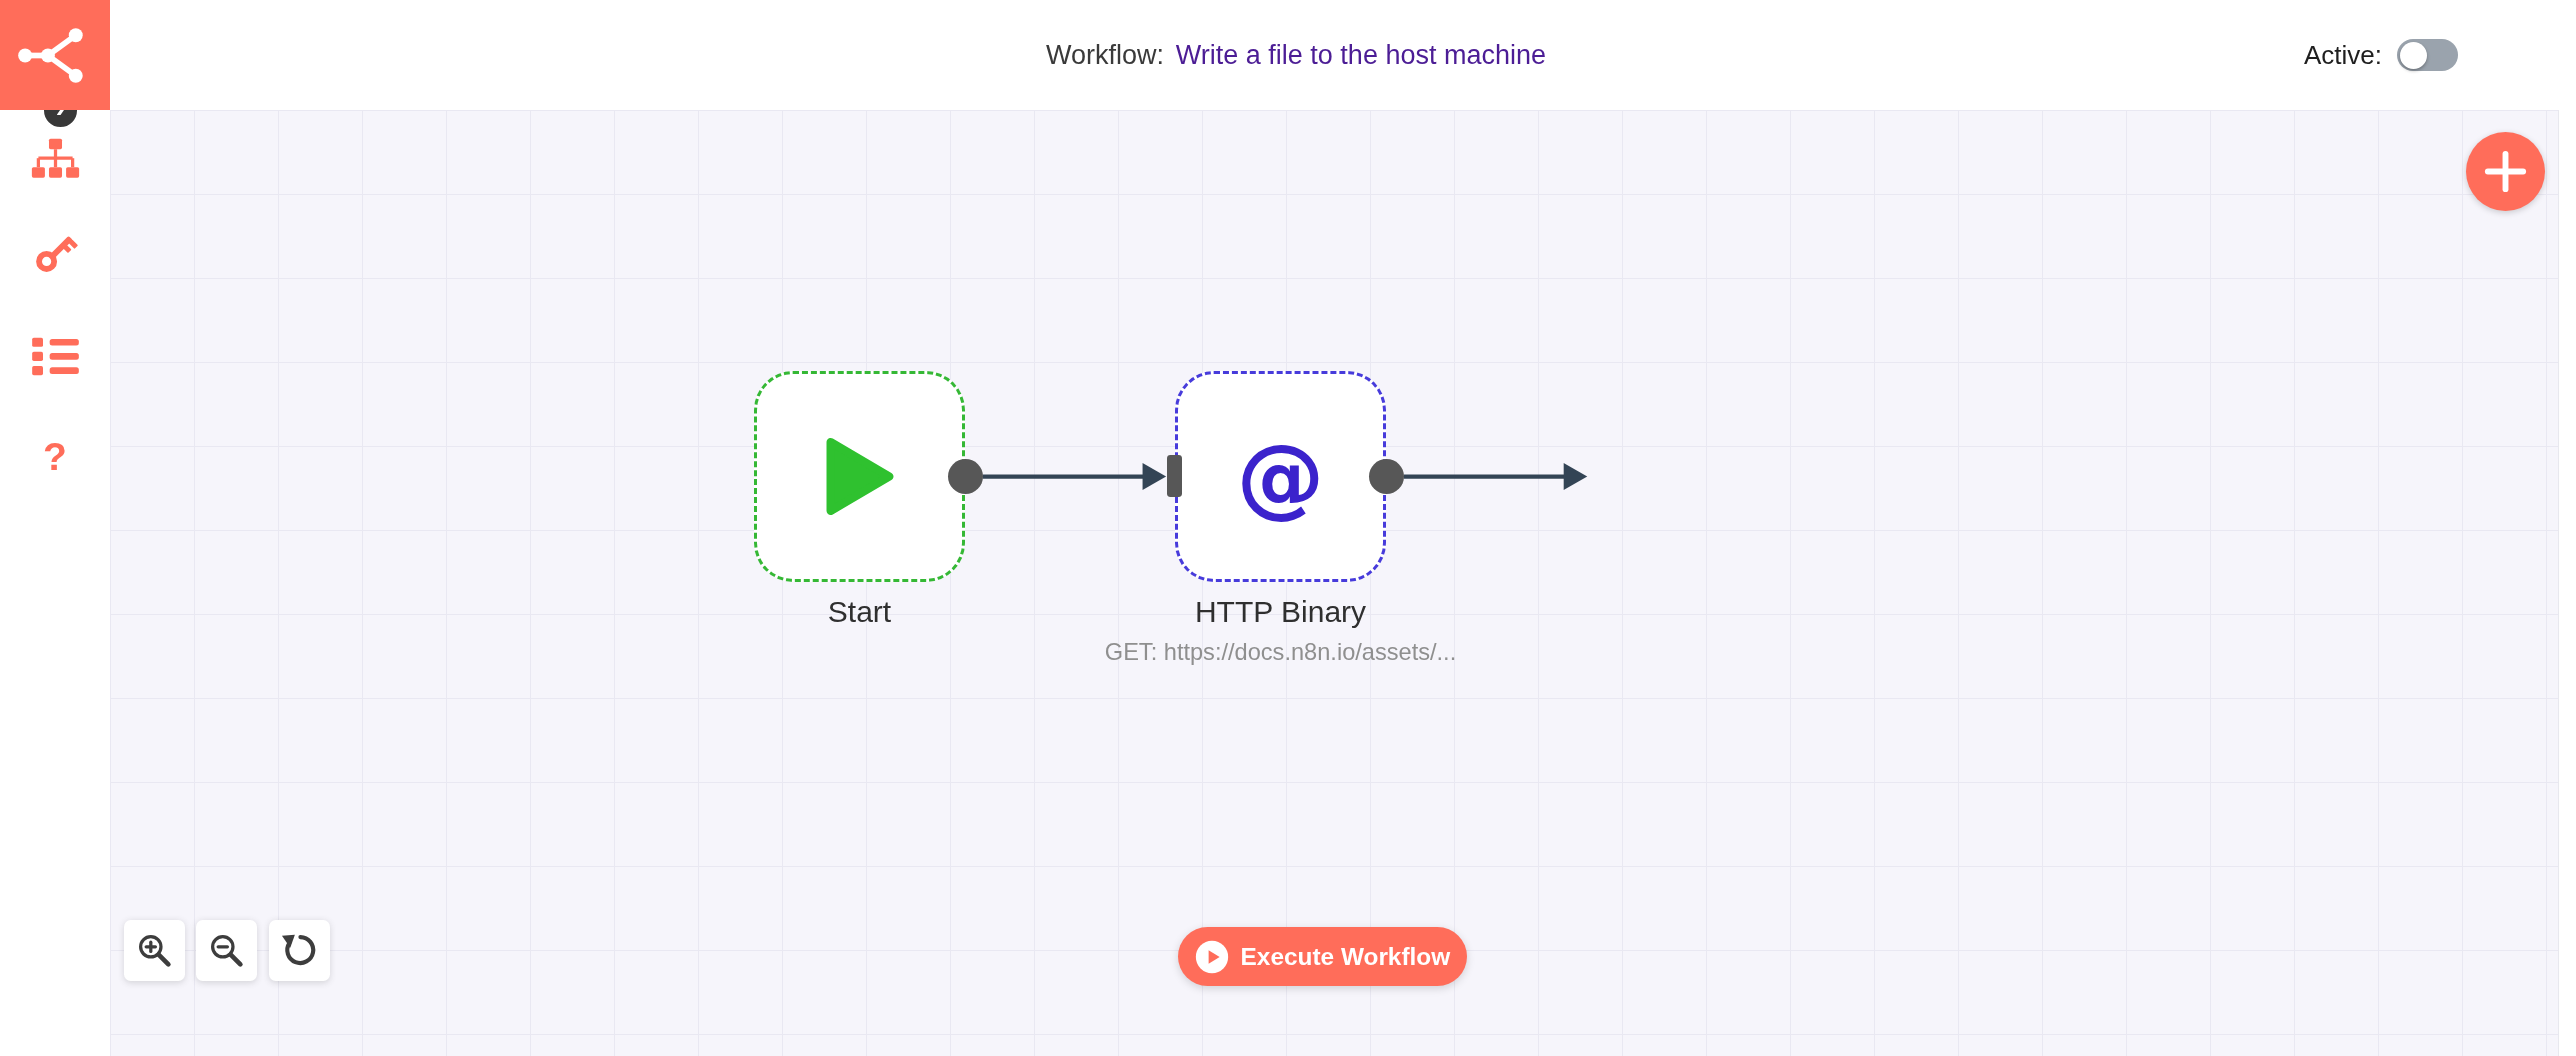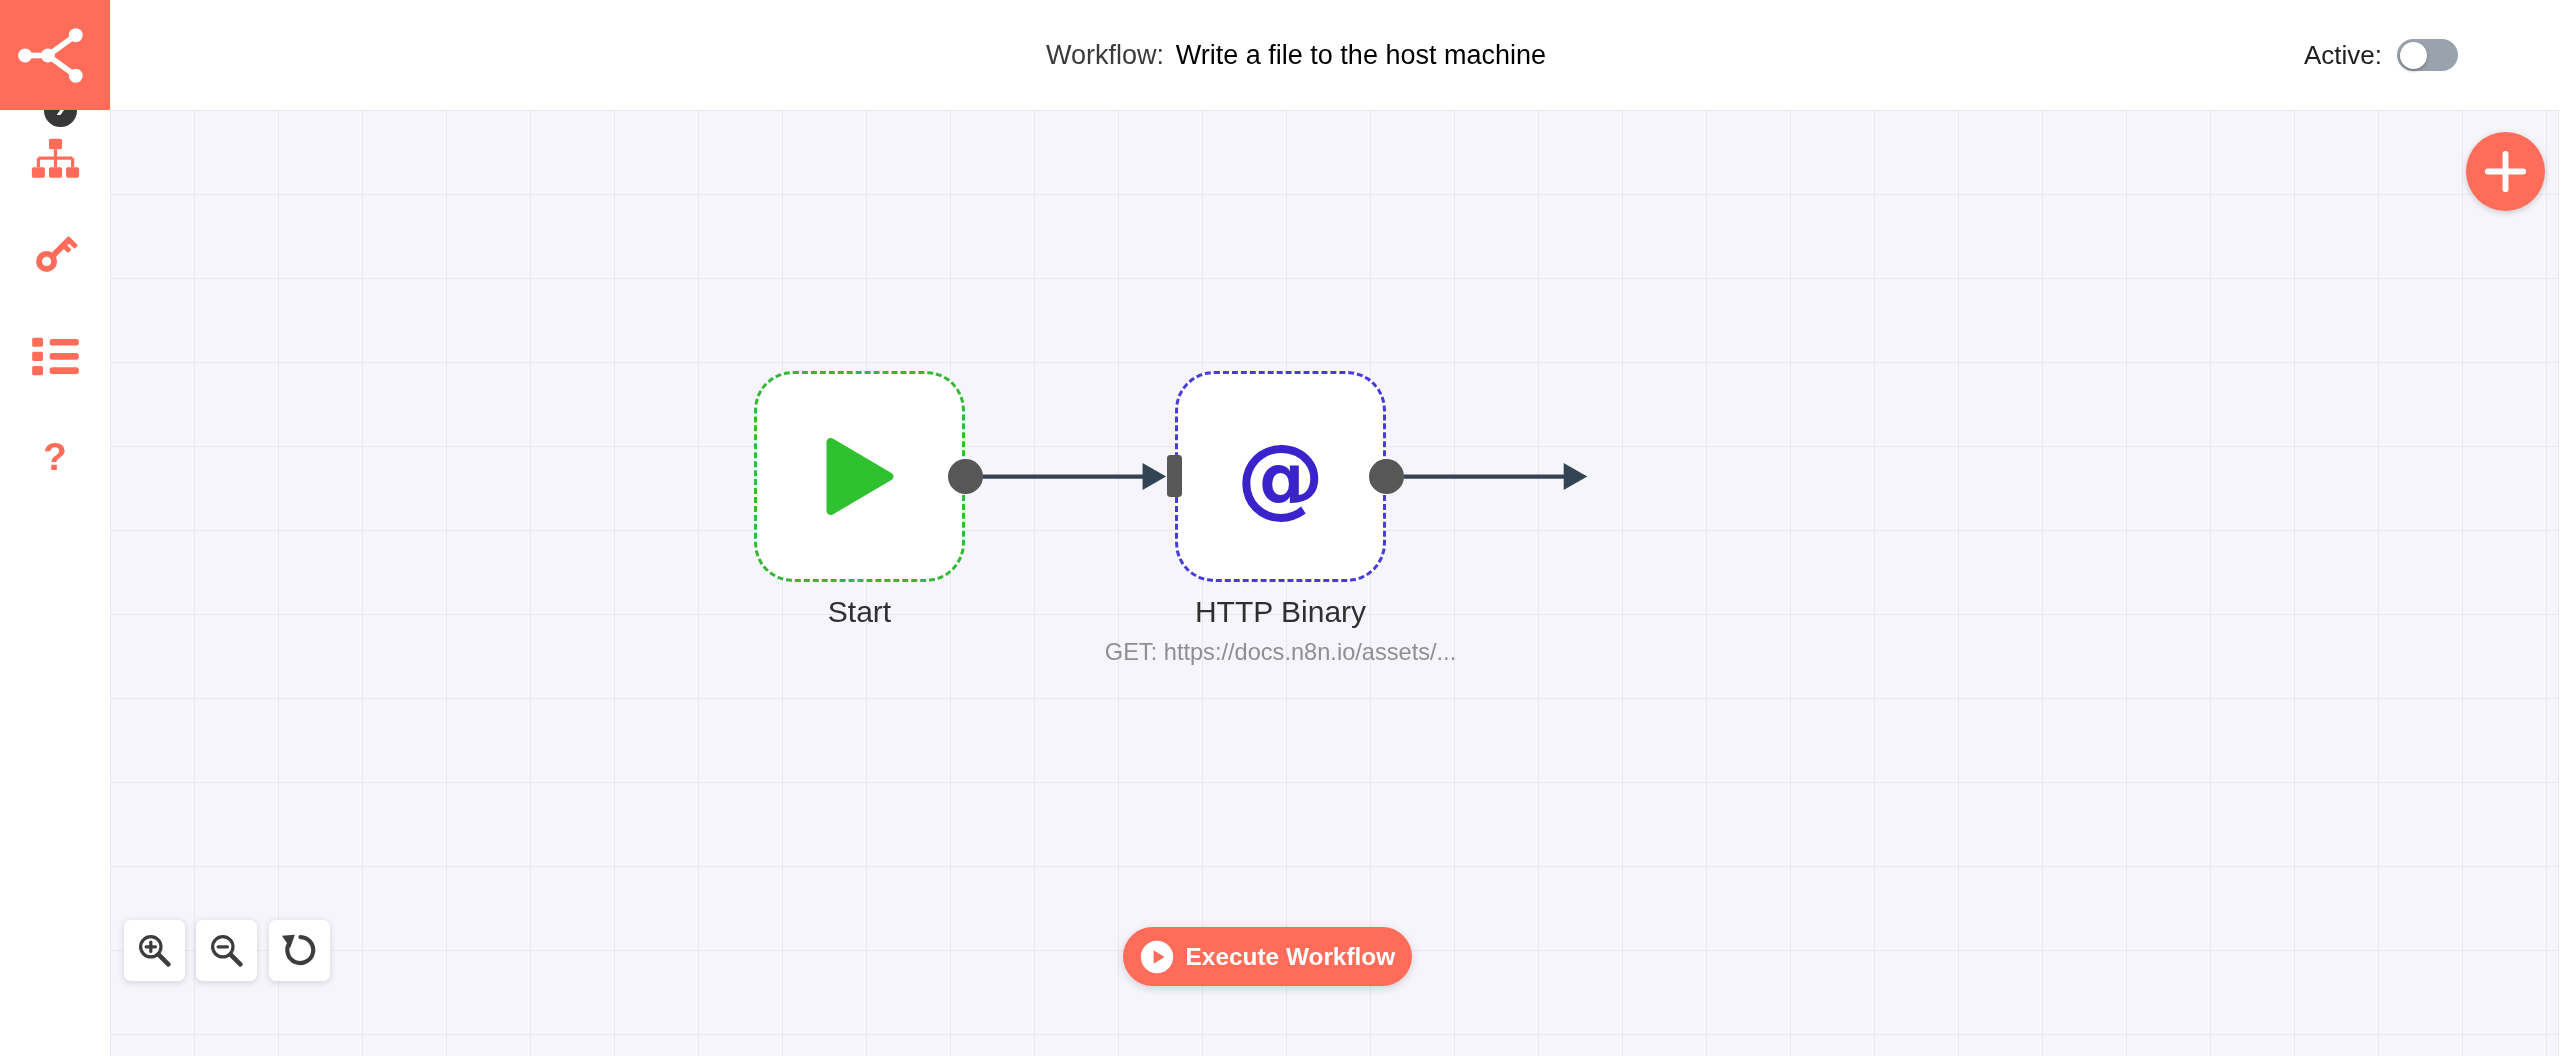--- a/index.html
+++ b/index.html
@@ -17,21 +17,21 @@
   }
   .logo {
     position:absolute; left:0; top:0; width:110px; height:110px;
     background:#ff6d5a; display:flex; align-items:center; justify-content:center;
   }
   .title-wrap {
     position:absolute; left:8px; top:0; width:100%; height:110px;
     display:flex; align-items:center; justify-content:center; gap:11.8px;
     font-size:27px; font-weight:500; color:#3a3a3a;
   }
-  .workflow-name { color:#000000; cursor:pointer; }
+  .workflow-name { color:#4c1d95; cursor:pointer; }
   .active-wrap {
     position:absolute; right:118px; top:0; height:110px;
     display:flex; align-items:center; gap:15px;
     font-size:26px; color:#1f1f1f;
   }
   .toggle {
     width:61px; height:32px; border-radius:16px; background:#9aa3ad;
     position:relative; cursor:pointer;
   }
   .toggle-knob {
@@ -116,21 +116,21 @@
     position:absolute; left:13.5px; top:810px;
     display:flex; gap:11.8px;
   }
   .zoom-btn {
     width:61px; height:61px; background:#ffffff; border:none; border-radius:6.7px;
     display:flex; align-items:center; justify-content:center; cursor:pointer;
     box-shadow:0 1.7px 6.7px rgba(68,68,68,0.18);
   }
 
   .execute-btn {
-    position:absolute; left:1013px; top:817px; width:289px; height:59px;
+    position:absolute; left:1068px; top:817px; width:289px; height:59px;
     background:#ff6d5a; border:none; border-radius:29.5px;
     display:flex; align-items:center; justify-content:center; gap:11.8px;
     color:#ffffff; font-size:24.4px; font-weight:600; cursor:pointer;
     box-shadow:0 2.5px 8.4px rgba(0,0,0,0.15);
     font-family:"Liberation Sans","DejaVu Sans",sans-serif;
   }
 
   .add-node-btn {
     position:absolute; left:2356px; top:22px; width:79px; height:79px;
     border:none; border-radius:50%; background:#ff6d5a; cursor:pointer;

